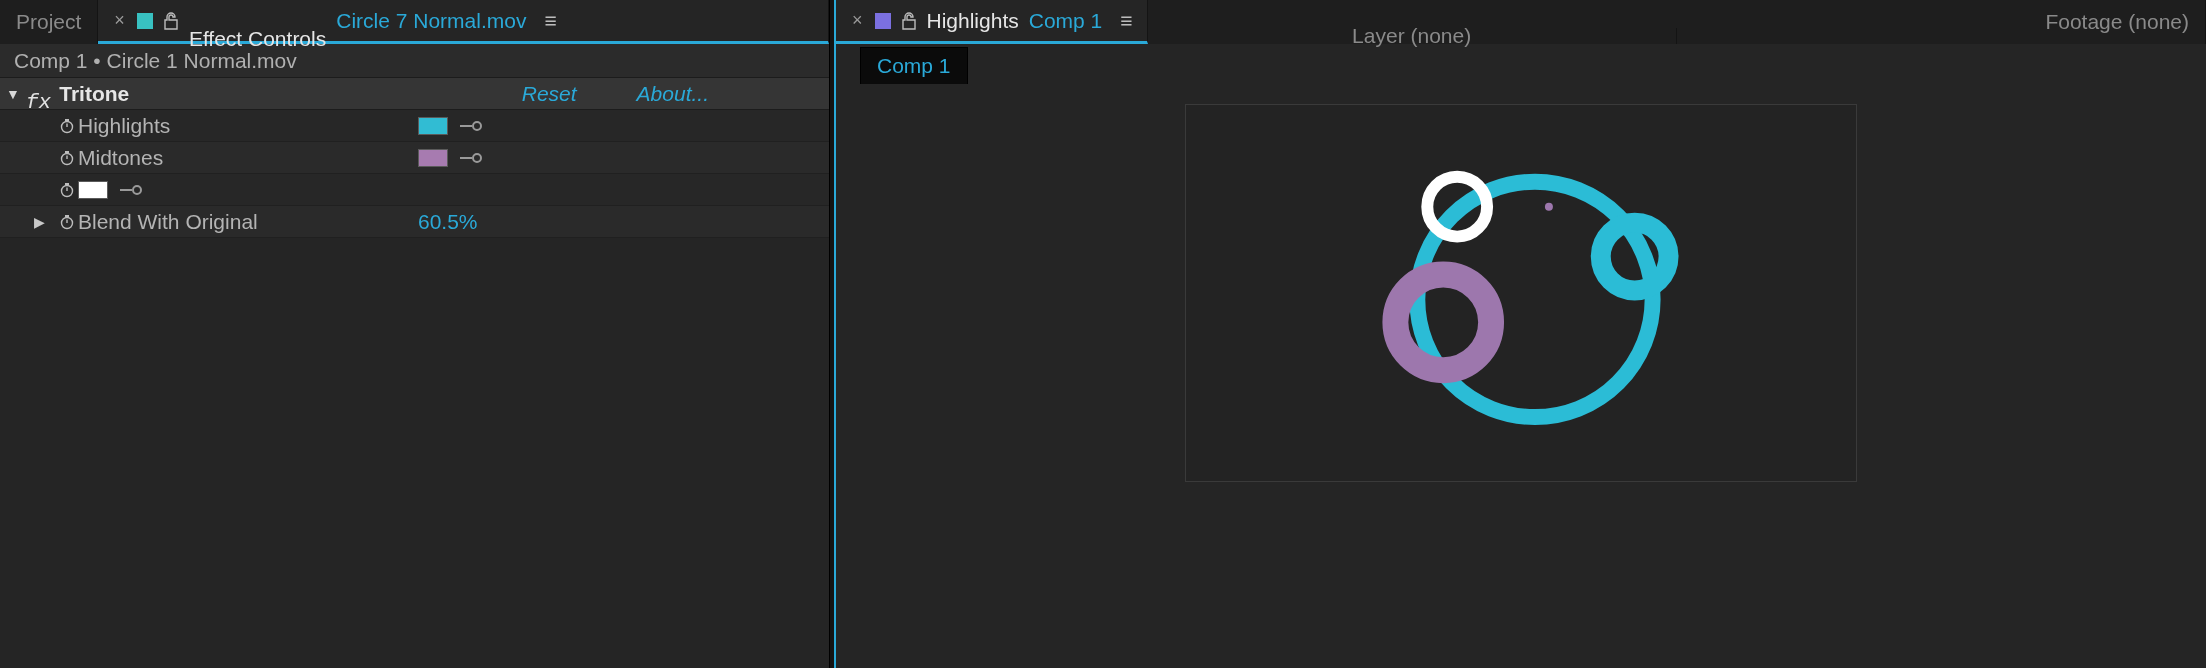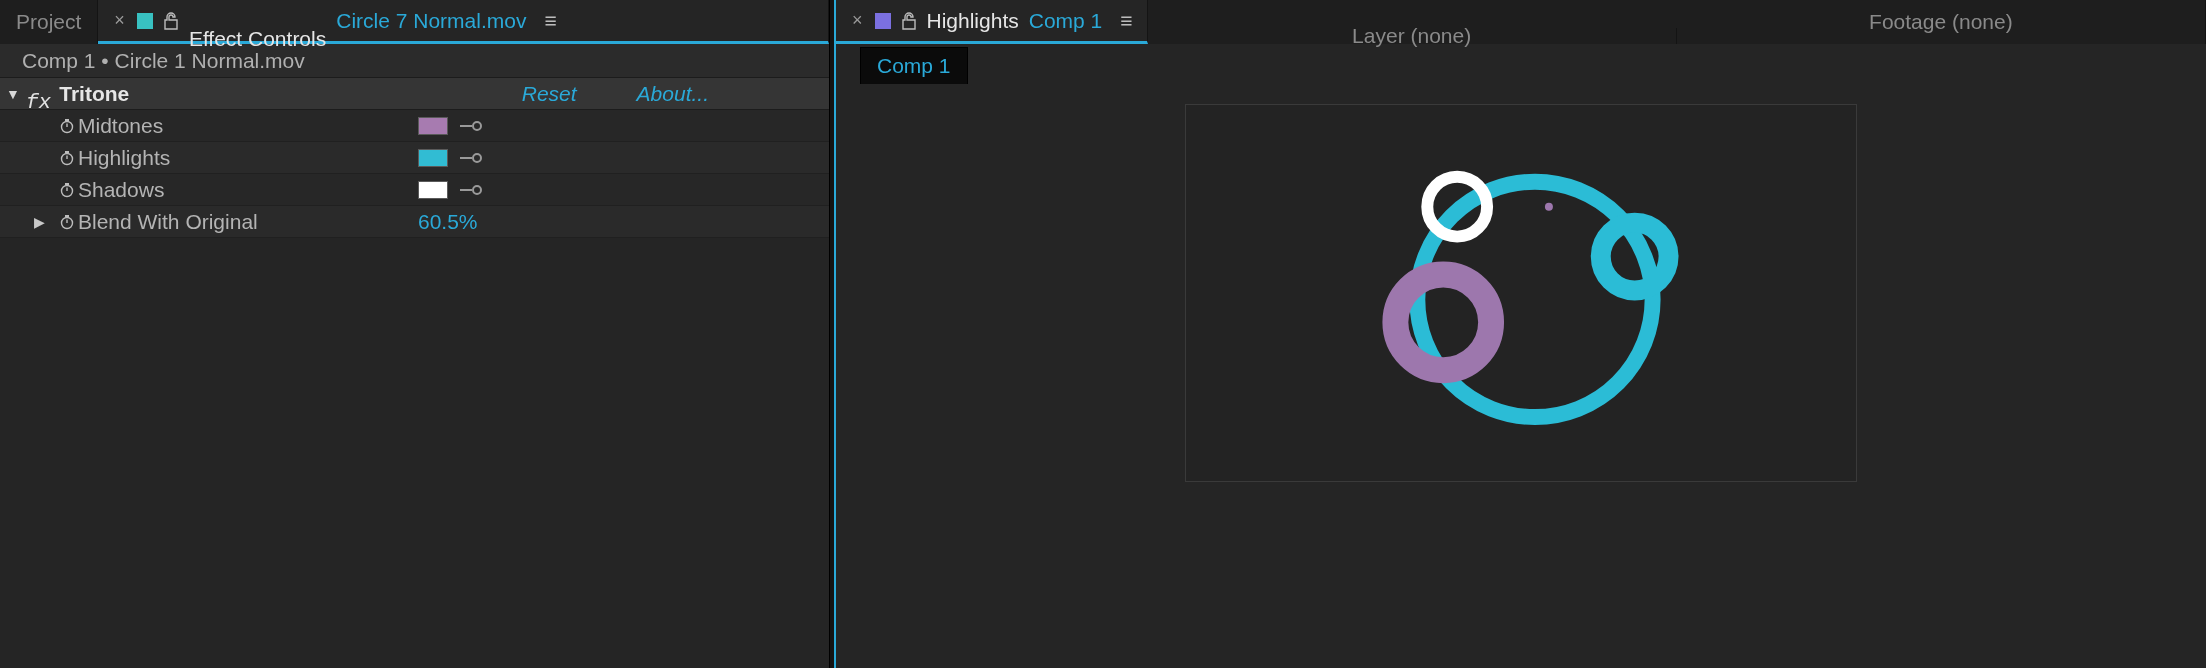--- a/index.html
+++ b/index.html
@@ -64,21 +64,21 @@
   .tab .title-white { color: #e6e6e6; }
   .tab .title-blue { color: #2aa9d8; }
   .tab .menu-icon { margin-left: 8px; color: #bdbdbd; letter-spacing: -2px; }
   .panel-right .tab.active { border-bottom: 3px solid #2aa9d8; }
 
   
   .breadcrumb {
     height: 34px;
     display: flex;
     align-items: center;
-    padding: 0 22px;
+    padding: 0 14px;
     color: #b0b0b0;
     background: #2b2b2b;
     border-bottom: 1px solid #1c1c1c;
   }
 
   
   .effect-row {
     height: 32px;
     display: flex;
     align-items: center;
@@ -237,63 +237,62 @@
 
     <div class="prop-row">
       <span class="disclose"></span>
       <span class="stopwatch">
         <svg width="16" height="16" viewBox="0 0 16 16">
             <circle cx="8" cy="9" r="5.5" fill="none" stroke="#bdbdbd" stroke-width="1.4"></circle>
             <rect x="6" y="1" width="4" height="2" fill="#bdbdbd"></rect>
             <line x1="8" y1="9" x2="8" y2="5.5" stroke="#bdbdbd" stroke-width="1.4"></line>
           </svg>
       </span>
-      <span class="label">Midtones</span>
+      <span class="label">Highlights</span>
       <span class="value-col">
-        <span class="swatch" style="background:#a77bb0"></span>
+        <span class="swatch" style="background:#31bcd3"></span>
         <span class="eyedropper">
           <svg width="22" height="14" viewBox="0 0 22 14">
               <line x1="0" y1="7" x2="12" y2="7" stroke="#9a9a9a" stroke-width="2"></line>
               <circle cx="17" cy="7" r="4" fill="none" stroke="#9a9a9a" stroke-width="2"></circle>
             </svg>
         </span>
       </span>
     </div>
 
     <div class="prop-row">
       <span class="disclose"></span>
       <span class="stopwatch">
         <svg width="16" height="16" viewBox="0 0 16 16">
             <circle cx="8" cy="9" r="5.5" fill="none" stroke="#bdbdbd" stroke-width="1.4"></circle>
             <rect x="6" y="1" width="4" height="2" fill="#bdbdbd"></rect>
             <line x1="8" y1="9" x2="8" y2="5.5" stroke="#bdbdbd" stroke-width="1.4"></line>
           </svg>
       </span>
-      <span class="label">Highlights</span>
+      <span class="label">Midtones</span>
       <span class="value-col">
-        <span class="swatch" style="background:#31bcd3"></span>
+        <span class="swatch" style="background:#a77bb0"></span>
         <span class="eyedropper">
           <svg width="22" height="14" viewBox="0 0 22 14">
               <line x1="0" y1="7" x2="12" y2="7" stroke="#9a9a9a" stroke-width="2"></line>
               <circle cx="17" cy="7" r="4" fill="none" stroke="#9a9a9a" stroke-width="2"></circle>
             </svg>
         </span>
       </span>
     </div>
 
     <div class="prop-row">
       <span class="disclose"></span>
       <span class="stopwatch">
         <svg width="16" height="16" viewBox="0 0 16 16">
             <circle cx="8" cy="9" r="5.5" fill="none" stroke="#bdbdbd" stroke-width="1.4"></circle>
             <rect x="6" y="1" width="4" height="2" fill="#bdbdbd"></rect>
             <line x1="8" y1="9" x2="8" y2="5.5" stroke="#bdbdbd" stroke-width="1.4"></line>
           </svg>
       </span>
-      <span class="label">Shadows</span>
       <span class="value-col">
         <span class="swatch" style="background:#ffffff"></span>
         <span class="eyedropper">
           <svg width="22" height="14" viewBox="0 0 22 14">
               <line x1="0" y1="7" x2="12" y2="7" stroke="#9a9a9a" stroke-width="2"></line>
               <circle cx="17" cy="7" r="4" fill="none" stroke="#9a9a9a" stroke-width="2"></circle>
             </svg>
         </span>
       </span>
     </div>
@@ -327,21 +326,21 @@
               <path d="M4 8V5a4 4 0 0 1 8 0h-2a2 2 0 0 0-4 0v3h8v9H2V8z" fill="none" stroke="#bdbdbd" stroke-width="1.4"></path>
             </svg>
         </span>
         <span class="title-white">Highlights</span>
         <span class="title-blue">Comp 1</span>
         <span class="menu-icon">≡</span>
       </div>
       <div class="tab inactive" style="flex:1; justify-content:center;margin-top:28px;">
         <span>Layer (none)</span>
       </div>
-      <div class="tab inactive" style="flex:1; justify-content:center;">
+      <div class="tab inactive" style="flex:1; justify-content:flex-end;">
         <span>Footage (none)</span>
       </div>
     </div>
 
     <div class="comp-tabs">
       <div class="comp-chip">
         <span>Comp 1</span>
       </div>
     </div>
 

